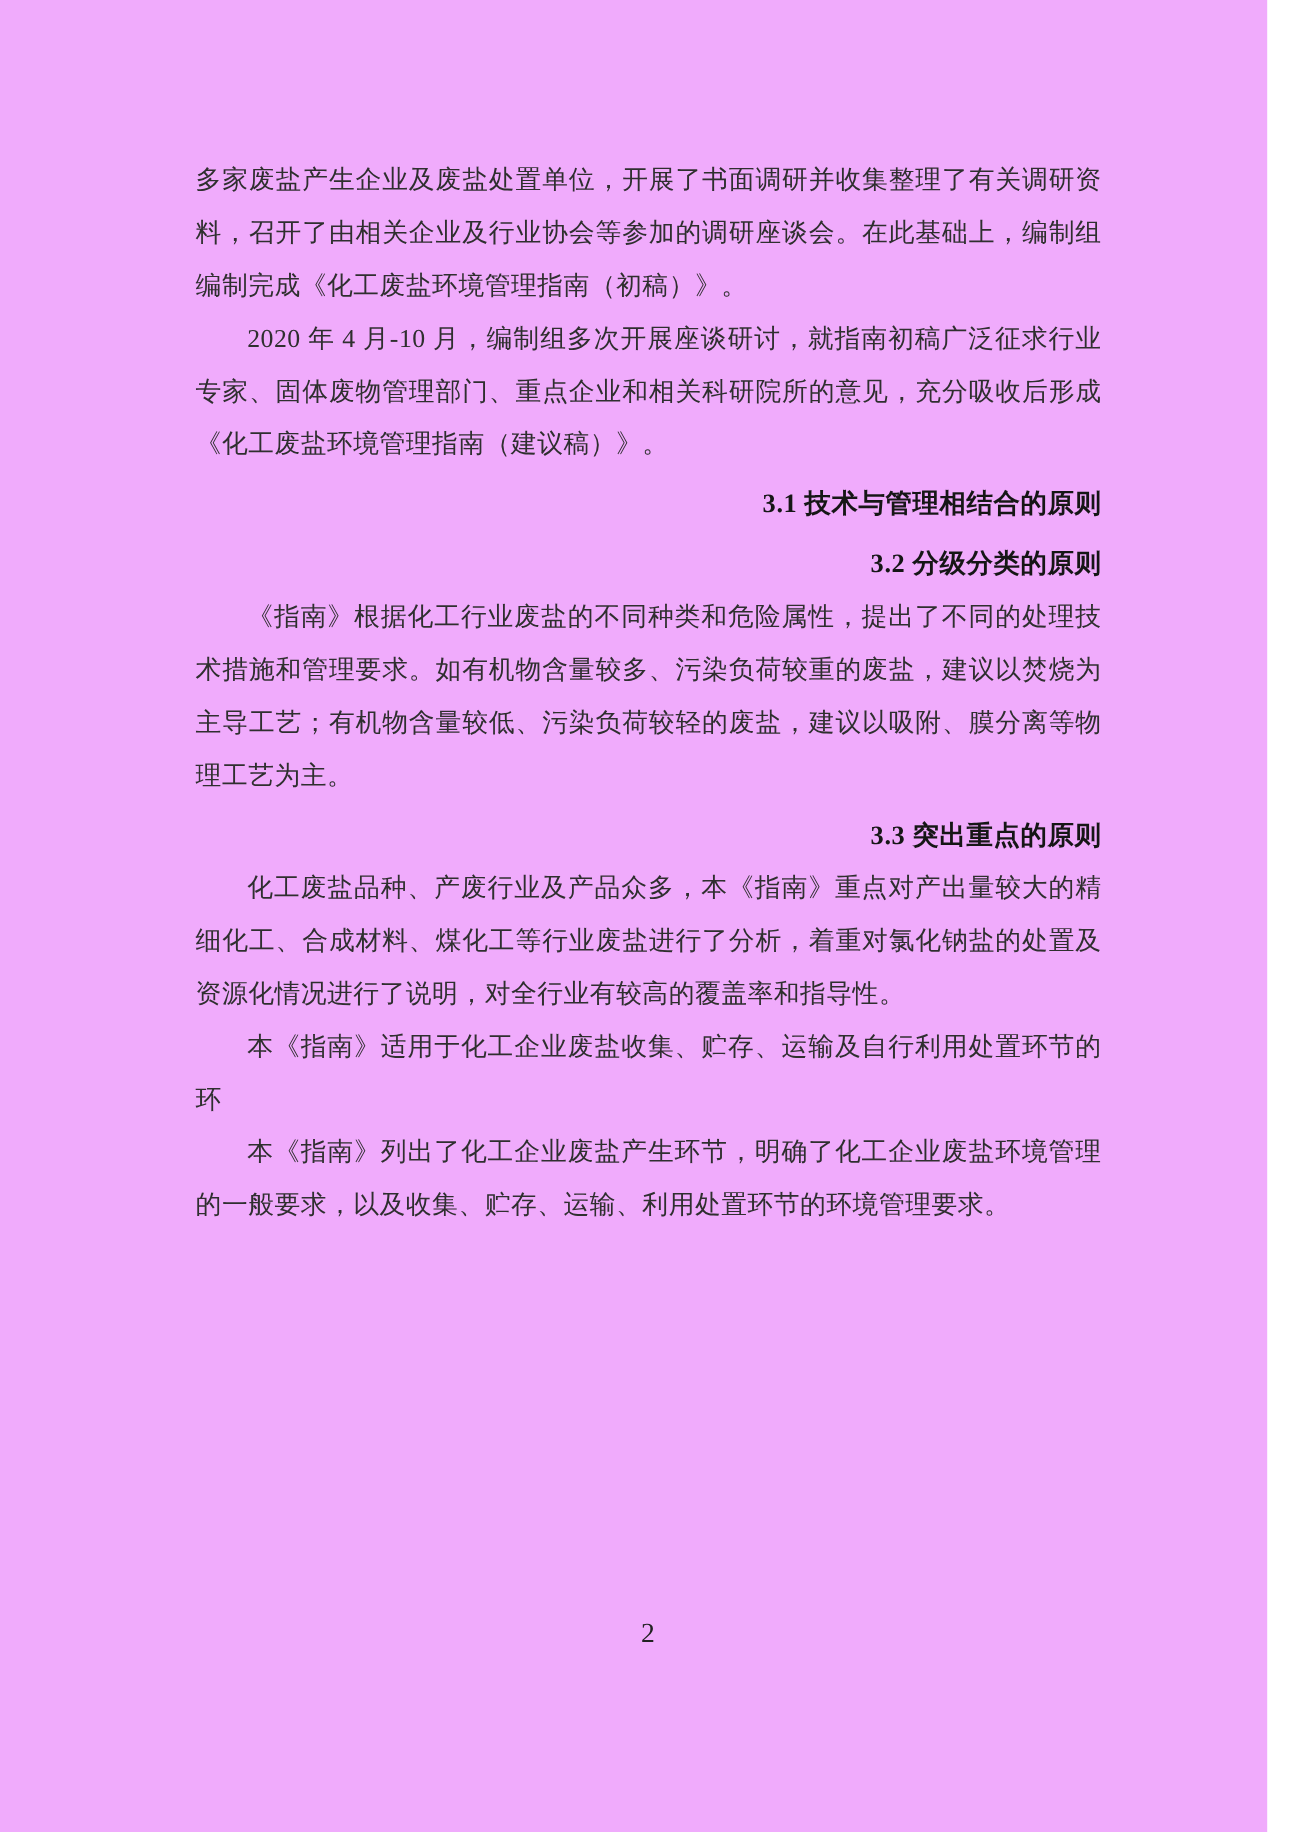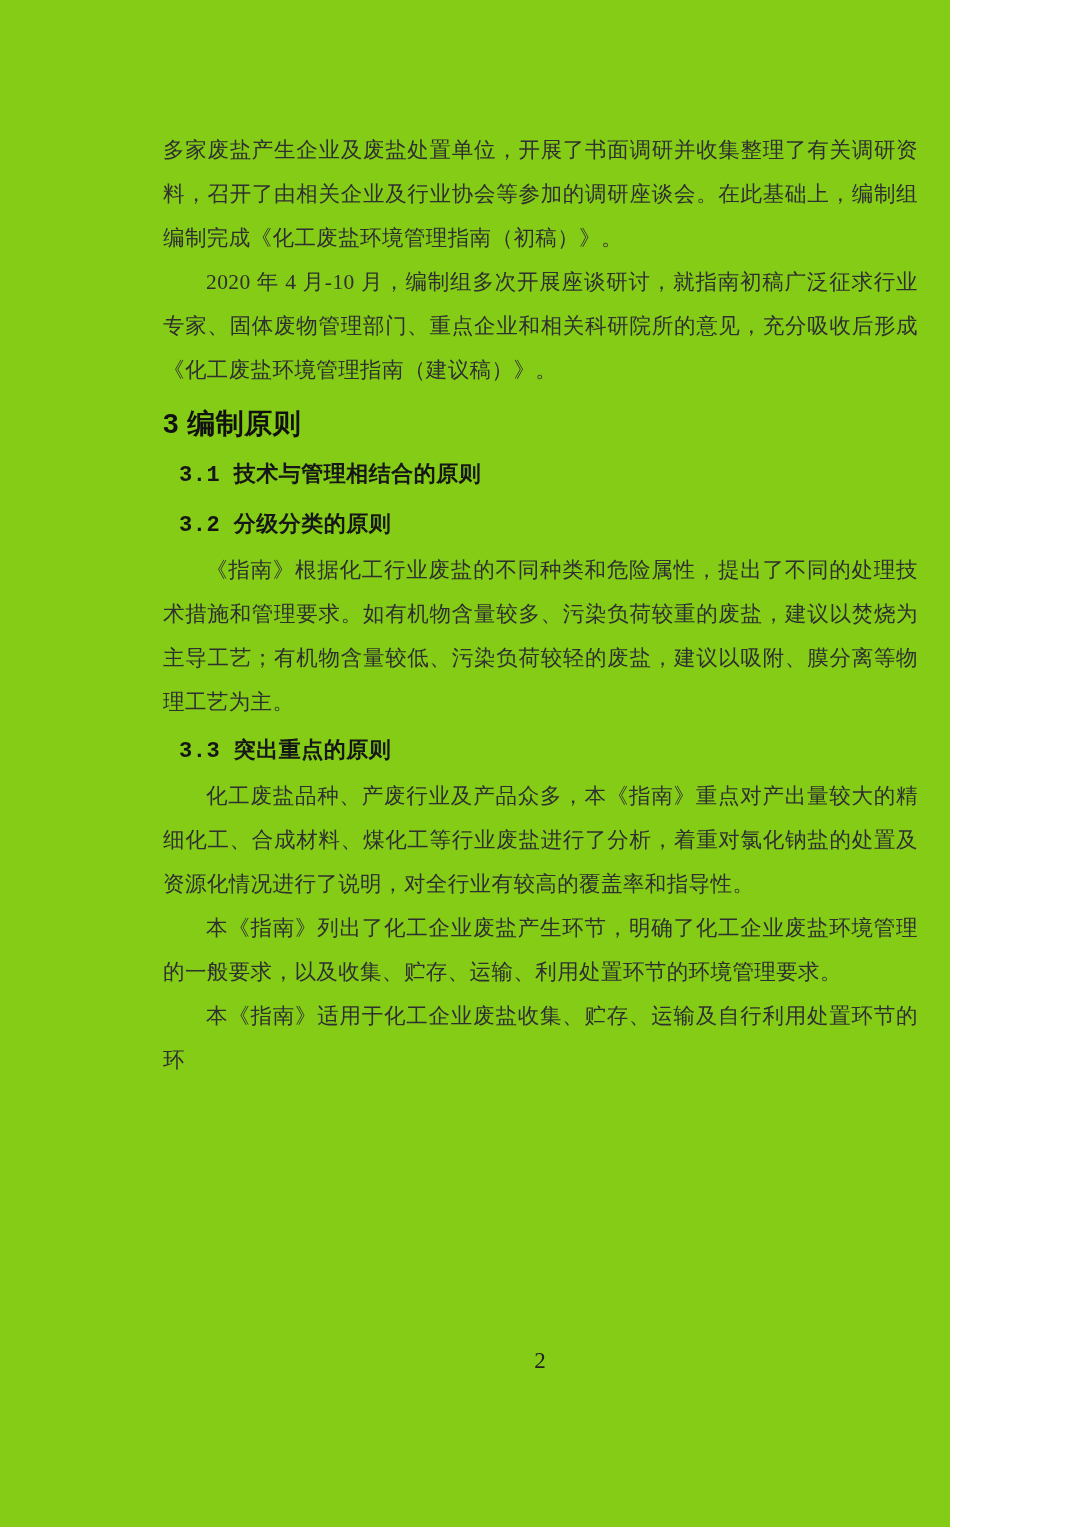--- a/index.html
+++ b/index.html
@@ -2,23 +2,23 @@
 <html lang="zh"><head>
 <meta charset="utf-8">
 <style>
   html, body {
     margin: 0;
     padding: 0;
     background: #ffffff;
   }
   .page {
     position: relative;
-    width: 950px;
+    width: 1056px;
     height: 1527px;
-    background: #84cc16;
+    background: #f0abfc;
     overflow: hidden;
     font-family: "Liberation Serif", "DejaVu Serif", serif;
     color: #2f2f2f;
   }
   .content {
     position: absolute;
     left: 163px;
     top: 128px;
     width: 755px;
   }
@@ -39,49 +39,49 @@
   h1.sec {
     margin: 8px 0 4px 0;
     font-size: 28px;
     line-height: 48px;
     font-weight: bold;
     color: #111111;
     font-family: "Liberation Sans", "DejaVu Sans", sans-serif;
     letter-spacing: 0.5px;
   }
   h2.subsec {
-    margin: 6px 0 0 16px;
+    margin: 6px 0 0 0;
     font-size: 22px;
     line-height: 44px;
     font-weight: bold;
     color: #161616;
-    font-family: Liberation Mono, monospace;
+    font-family: Liberation Serif, serif;
     letter-spacing: 0.5px;
+    text-align: right;
   }
   .page-number {
     position: absolute;
     left: 0;
     top: 1348px;
     width: 1080px;
     text-align: center;
     font-size: 23px;
     color: #222222;
     font-family: "Liberation Serif", "DejaVu Serif", serif;
   }
 </style>
 </head>
 <body>
 
 <div class="page">
   <div class="content">
     <p class="body no-indent">多家废盐产生企业及废盐处置单位，开展了书面调研并收集整理了有关调研资料，召开了由相关企业及行业协会等参加的调研座谈会。在此基础上，编制组编制完成《化工废盐环境管理指南（初稿）》。</p>
     <p class="body">2020 年 4 月-10 月，编制组多次开展座谈研讨，就指南初稿广泛征求行业专家、固体废物管理部门、重点企业和相关科研院所的意见，充分吸收后形成《化工废盐环境管理指南（建议稿）》。</p>
-    <h1 class="sec">3 编制原则</h1>
     <h2 class="subsec">3.1 技术与管理相结合的原则</h2>
     <h2 class="subsec">3.2 分级分类的原则</h2>
     <p class="body">《指南》根据化工行业废盐的不同种类和危险属性，提出了不同的处理技术措施和管理要求。如有机物含量较多、污染负荷较重的废盐，建议以焚烧为主导工艺；有机物含量较低、污染负荷较轻的废盐，建议以吸附、膜分离等物理工艺为主。</p>
     <h2 class="subsec">3.3 突出重点的原则</h2>
     <p class="body">化工废盐品种、产废行业及产品众多，本《指南》重点对产出量较大的精细化工、合成材料、煤化工等行业废盐进行了分析，着重对氯化钠盐的处置及资源化情况进行了说明，对全行业有较高的覆盖率和指导性。</p>
+    <p class="body">本《指南》适用于化工企业废盐收集、贮存、运输及自行利用处置环节的环</p>
     <p class="body">本《指南》列出了化工企业废盐产生环节，明确了化工企业废盐环境管理的一般要求，以及收集、贮存、运输、利用处置环节的环境管理要求。</p>
-    <p class="body">本《指南》适用于化工企业废盐收集、贮存、运输及自行利用处置环节的环</p>
   </div>
   <div class="page-number">2</div>
 </div>
 
 </body></html>

